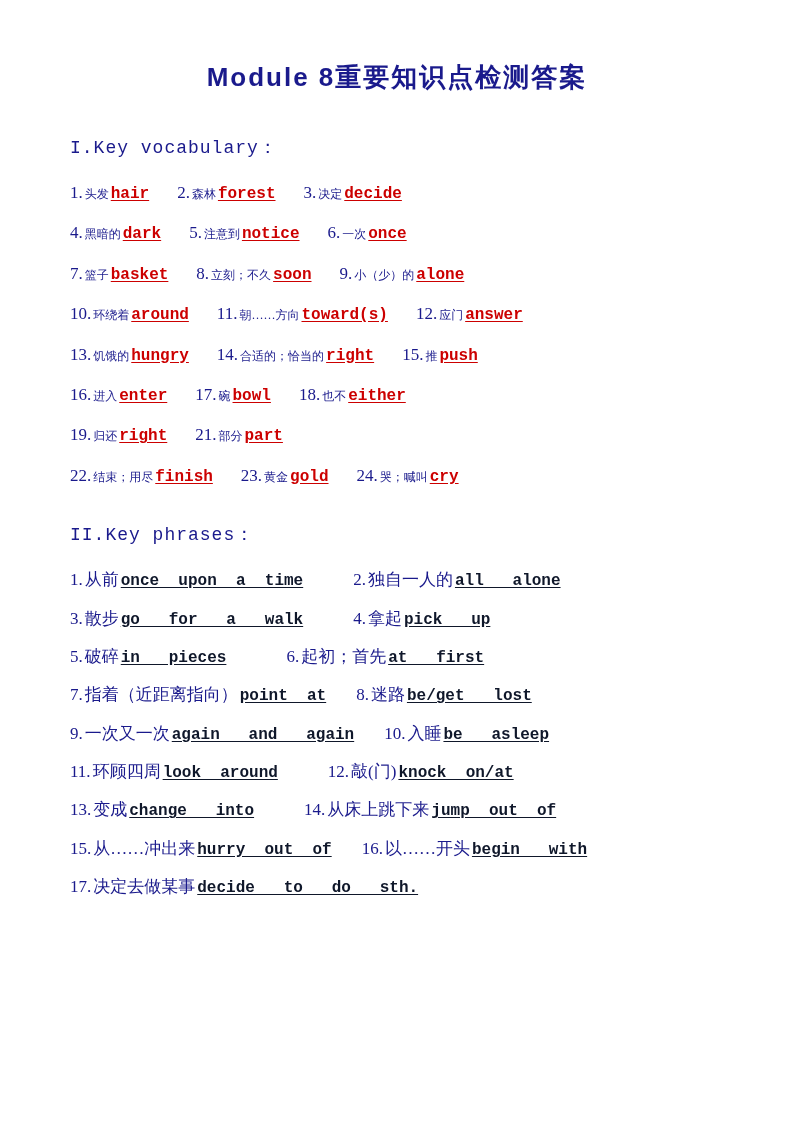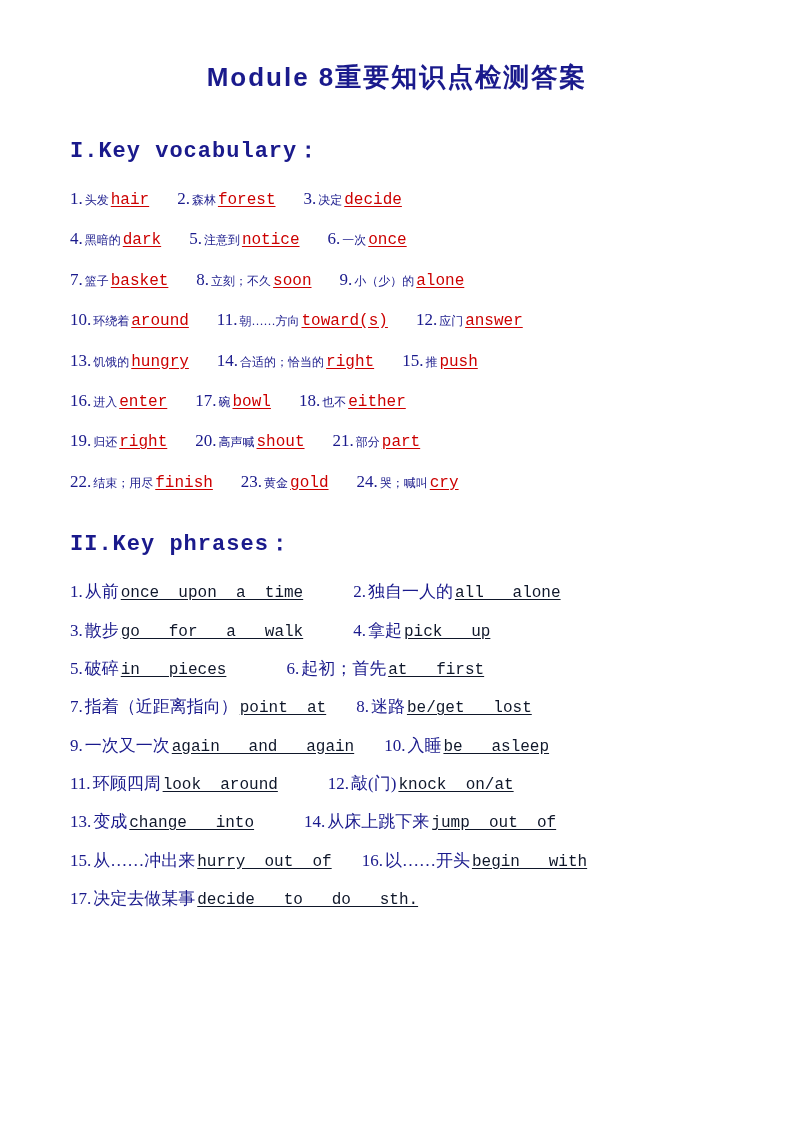--- a/index.html
+++ b/index.html
@@ -14,22 +14,22 @@
     .page-title {
       text-align: center;
       font-size: 26px;
       font-weight: bold;
       color: #1a1a8c;
       margin-bottom: 40px;
       font-family: "SimHei", "黑体", sans-serif;
       letter-spacing: 2px;
     }
     .section-title {
-      font-size: 22px;
-      font-weight: bold;
+      font-size: 18px;
+      font-weight: normal;
       color: #1a1a8c;
       margin-bottom: 18px;
       font-family: "Courier New", Courier, monospace;
       letter-spacing: 1px;
     }
     .section {
       margin-bottom: 30px;
     }
     .line {
       display: flex;
@@ -44,20 +44,21 @@
       color: #1a1a8c;
       font-family: "SimSun", "宋体", serif;
       font-size: 12px;
     }
     .en {
       color: #cc0000;
       font-family: "Courier New", Courier, monospace;
       font-size: 16px;
       text-decoration: underline;
       text-underline-offset: 2px;
+      font-weight: bold;
     }
     .item {
       display: inline-flex;
       align-items: baseline;
       margin-right: 28px;
       white-space: nowrap;
     }
     .item .num {
       color: #1a1a8c;
       font-family: "SimSun", "宋体", serif;
@@ -217,25 +218,20 @@
     </span>
   </div>
 
   <div class="line">
     <span class="item">
       <span class="num">19.</span>
         <span class="cn">归还</span>
         <span class="en">right</span>
     </span>
     <span class="item">
-      <span class="num">20.</span>
-        <span class="cn">高声喊</span>
-        <span class="en"> shout</span>
-    </span>
-    <span class="item">
       <span class="num">21.</span>
         <span class="cn">部分</span>
         <span class="en">part</span>
     </span>
   </div>
 
   <div class="line">
     <span class="item">
       <span class="num">22.</span>
         <span class="cn">结束；用尽</span>

